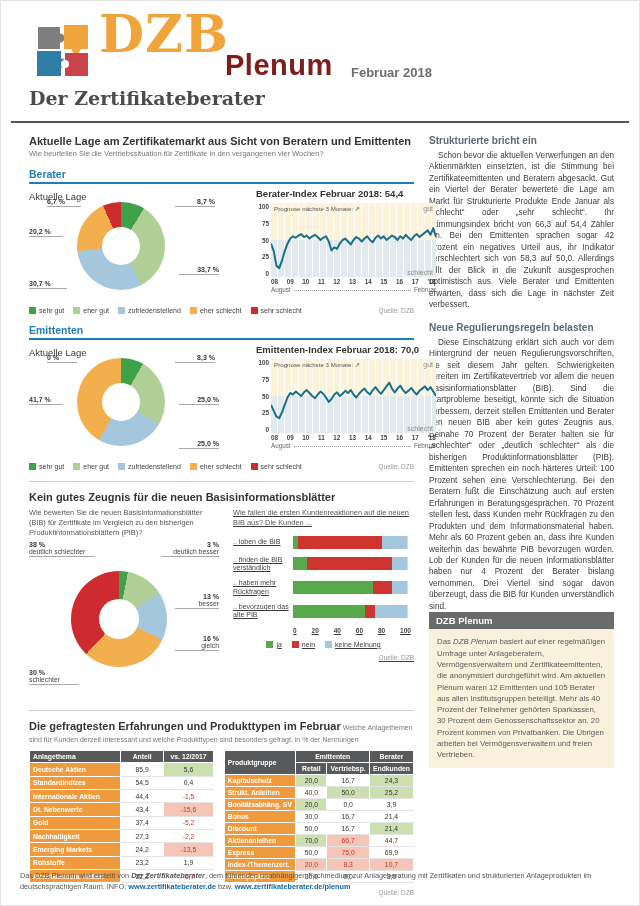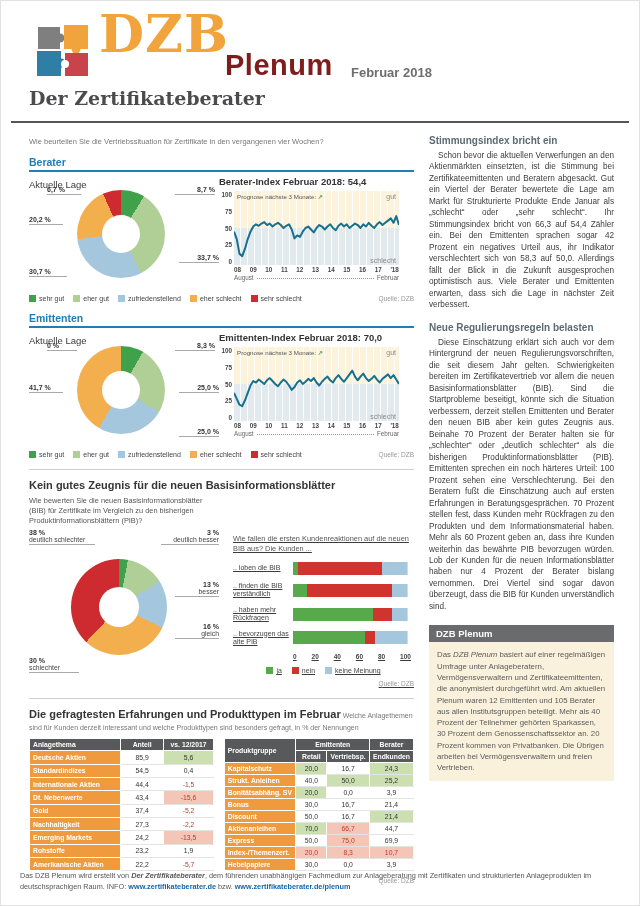--- a/index.html
+++ b/index.html
@@ -27,21 +27,21 @@
 
   .lage-row{display:flex;margin-top:4px;}
   .donut-area{width:190px;position:relative;height:112px;flex:none;}
   .donut{position:absolute;left:48px;top:14px;width:88px;height:88px;border-radius:50%;}
   .donut::after{content:"";position:absolute;inset:25px;background:#fff;border-radius:50%;}
   .dlab{position:absolute;font-size:7px;font-weight:bold;color:#333;}
   .dlab .ln{display:block;height:1px;background:#A9A9A9;margin-top:1px;}
   .dlab.r{text-align:right;}
   .sub-lab{font-weight:normal;font-size:6.8px;color:#444;display:block;}
 
-  .index-area{width:180px;flex:none;}
+  .index-area{width:180px;flex:none;margin-left:37px;}
   .index-title{font-size:9.5px;font-weight:bold;color:#333;margin-bottom:4px;}
   .plot-wrap{display:flex;}
   .yaxis{width:15px;display:flex;flex-direction:column;justify-content:space-between;font-size:6.3px;font-weight:bold;color:#444;text-align:right;padding-right:2px;height:74px;box-sizing:border-box;}
   .plot{position:relative;width:165px;height:74px;background:linear-gradient(#FBF3DB 0 50%,#E3EAEE 50% 100%);flex:none;overflow:hidden;}
   .plot::before{content:"";position:absolute;inset:0;background:repeating-linear-gradient(90deg,transparent 0 6px,rgba(255,255,255,.85) 6px 7px);}
   .plot svg{position:absolute;inset:0;width:100%;height:100%;}
   .prognose{position:absolute;left:3px;top:2px;font-size:6.2px;color:#555;z-index:2;}
   .trend-arrow{color:#58A544;font-weight:bold;}
   .zone-top{position:absolute;right:3px;top:2px;font-size:7px;color:#8A8A8A;z-index:2;}
   .zone-bottom{position:absolute;right:3px;bottom:1px;font-size:7px;color:#8A8A8A;z-index:2;}
@@ -49,21 +49,21 @@
   .xrange{display:flex;align-items:flex-end;font-size:6.3px;color:#666;margin-left:15px;width:165px;margin-top:1px;}
   .xrange .dots{flex:1;border-bottom:1px dotted #999;margin:0 3px 2px 3px;}
 
   .legend-row{display:flex;align-items:center;font-size:7px;color:#444;margin-top:7px;}
   .legend-row .item{display:flex;align-items:center;margin-right:9px;}
   .legend-row .sw,.bib-legend .sw{width:7px;height:7px;display:inline-block;margin-right:3px;flex:none;}
   .quelle{margin-left:auto;font-size:6.5px;color:#999;}
 
   .divider{height:1px;background:#CFCFCF;margin:11px 0 9px 0;}
 
-  .sec3-row{display:flex;gap:14px;margin-top:5px;align-items:flex-end;}
+  .sec3-row{display:flex;gap:14px;margin-top:5px;}
   .sec3-left{width:190px;flex:none;}
   .sec3-right{width:181px;flex:none;text-decoration:underline;}
   .question{font-size:7.4px;color:#555;line-height:1.32;}
   .donut3-area{position:relative;height:158px;margin-top:4px;}
   .donut3{position:absolute;left:42px;top:30px;width:96px;height:96px;border-radius:50%;}
   .donut3::after{content:"";position:absolute;inset:28px;background:#fff;border-radius:50%;}
 
   .bib-chart{margin-top:8px;}
   .bar-row{display:flex;align-items:center;margin-bottom:7px;}
   .bar-label{width:60px;flex:none;font-size:7px;color:#444;line-height:1.2;}
@@ -87,21 +87,21 @@
   td.val.negbg{background:#F3C6B8;color:#C03A2B;}
   .t-left td.tl-label{width:88px;}
   .t-left td.val{width:42px;}
   .t-right td.tl-label{width:66px;}
   .t-right td.val{width:37px;}
 
   
   .article-title{font-size:10px;font-weight:bold;color:#5B6B72;margin-bottom:4px;}
   .article-body{font-size:8.2px;line-height:1.4;text-align:justify;color:#3C3C3C;text-indent:9px;}
   .article+.article{margin-top:11px;}
-  .plenum-box{margin-top:13px;}
+  .plenum-box{}
   .box-header{background:#6A6B6D;color:#fff;font-weight:bold;font-size:9.5px;padding:3px 7px;}
   .box-body{background:#FAF1DC;font-size:7.8px;line-height:1.45;color:#5A5A5A;padding:7px 8px;}
 
   footer{position:absolute;left:19px;right:28px;bottom:12px;font-size:7.3px;line-height:1.5;color:#555;}
   footer a{color:#1566A9;font-weight:bold;text-decoration:none;}
   .brand-italic{font-weight:bold;font-style:italic;}
 </style>
 </head>
 <body>
 
@@ -122,20 +122,21 @@
     <div class="plenum-text">Plenum</div>
     <div class="issue-text">Februar 2018</div>
     <div class="brand-sub">Der Zertifikateberater</div>
   </header>
   <div class="header-rule"></div>
 
   <div class="content">
 
     <div class="left-col">
 
+      <div class="sec-title">Aktuelle Lage am Zertifikatemarkt aus Sicht von Beratern und Emittenten</div>
       <div class="sec-sub">Wie beurteilen Sie die Vertriebssituation für Zertifikate in den vergangenen vier Wochen?</div>
 
       <div class="group-heading">Berater</div>
       <div class="lage-row">
         <div class="donut-area">
           <div class="lage-label" style="position:absolute;left:0;top:-2px;">Aktuelle Lage</div>
           <div class="donut" style="background: conic-gradient(rgb(63, 161, 74) 0%, rgb(63, 161, 74) 8.7%, rgb(175, 207, 150) 8.7%, rgb(175, 207, 150) 42.4%, rgb(165, 199, 222) 42.4%, rgb(165, 199, 222) 73.1%, rgb(243, 175, 78) 73.1%, rgb(243, 175, 78) 93.3%, rgb(206, 43, 48) 93.3%, rgb(206, 43, 48) 100%);"></div>
           <div class="dlab" style="left:18px;top:10px;width:34px;"><span>6,7 %</span><span class="ln"></span></div>
           <div class="dlab r" style="right:4px;top:10px;width:40px;"><span>8,7 %</span><span class="ln"></span></div>
           <div class="dlab" style="left:0;top:40px;width:34px;"><span>20,2 %</span><span class="ln"></span></div>
@@ -489,21 +490,21 @@
                 <td class="val">3,9</td>
               </tr>
             </tbody>
         </table>
       </div>
       <div class="quelle-line">Quelle: DZB</div>
     </div>
 
     <div class="right-col">
       <div class="article">
-        <div class="article-title">Stimmungsindex bricht ein</div>
+        <div class="article-title">Strukturierte bricht ein</div>
         <div class="article-body">Schon bevor die aktuellen Verwerfungen an den Aktienmärkten einsetzten, ist die Stimmung bei Zertifikateemittenten und Beratern abgesackt. Gut ein Viertel der Berater bewertete die Lage am Markt für Strukturierte Produkte Ende Januar als „schlecht“ oder „sehr schlecht“. Ihr Stimmungsindex bricht von 66,3 auf 54,4 Zähler ein. Bei den Emittenten sprachen sogar 42 Prozent ein negatives Urteil aus, ihr Indikator verschlechtert sich von 58,3 auf 50,0. Allerdings fällt der Blick in die Zukunft ausgesprochen optimistisch aus. Viele Berater und Emittenten erwarten, dass sich die Lage in nächster Zeit verbessert.</div>
       </div>
       <div class="article">
         <div class="article-title">Neue Regulierungsregeln belasten</div>
         <div class="article-body">Diese Einschätzung erklärt sich auch vor dem Hintergrund der neuen Regulierungsvorschriften, die seit diesem Jahr gelten. Schwierigkeiten bereiten im Zertifikatevertrieb vor allem die neuen Basisinformationsblätter (BIB). Sind die Startprobleme beseitigt, könnte sich die Situation verbessern, derzeit stellen Emittenten und Berater den neuen BIB aber kein gutes Zeugnis aus. Beinahe 70 Prozent der Berater halten sie für „schlechter“ oder „deutlich schlechter“ als die bisherigen Produktinformationsblätter (PIB). Emittenten sprechen ein noch härteres Urteil: 100 Prozent sehen eine Verschlechterung. Bei den Beratern fußt die Einschätzung auch auf ersten Erfahrungen in Beratungsgesprächen. 70 Prozent stellen fest, dass Kunden mehr Rückfragen zu den Produkten und dem Informationsmaterial haben. Mehr als 60 Prozent geben an, dass ihre Kunden weiterhin das bewährte PIB bevorzugen würden. Lob der Kunden für die neuen Informationsblätter haben nur 4 Prozent der Berater bislang vernommen. Drei Viertel sind sogar davon überzeugt, dass die BIB für Kunden unverständlich sind.</div>
       </div>
       <div class="plenum-box">
         <div class="box-header">DZB Plenum</div>
         <div class="box-body"><span>Das </span><i>DZB Plenum</i><span> basiert auf einer regelmäßigen Umfrage unter Anlageberatern, Vermögensverwaltern und Zertifikateemittenten, die anonymisiert durchgeführt wird. Am aktuellen Plenum waren 12 Emittenten und 105 Berater aus allen Institutsgruppen beteiligt. Mehr als 40 Prozent der Teilnehmer gehörten Sparkassen, 30 Prozent dem Genossenschaftssektor an. 20 Prozent kommen von Privatbanken. Die Übrigen arbeiten bei Vermögensverwaltern und freien Vertrieben.</span></div>
       </div>

